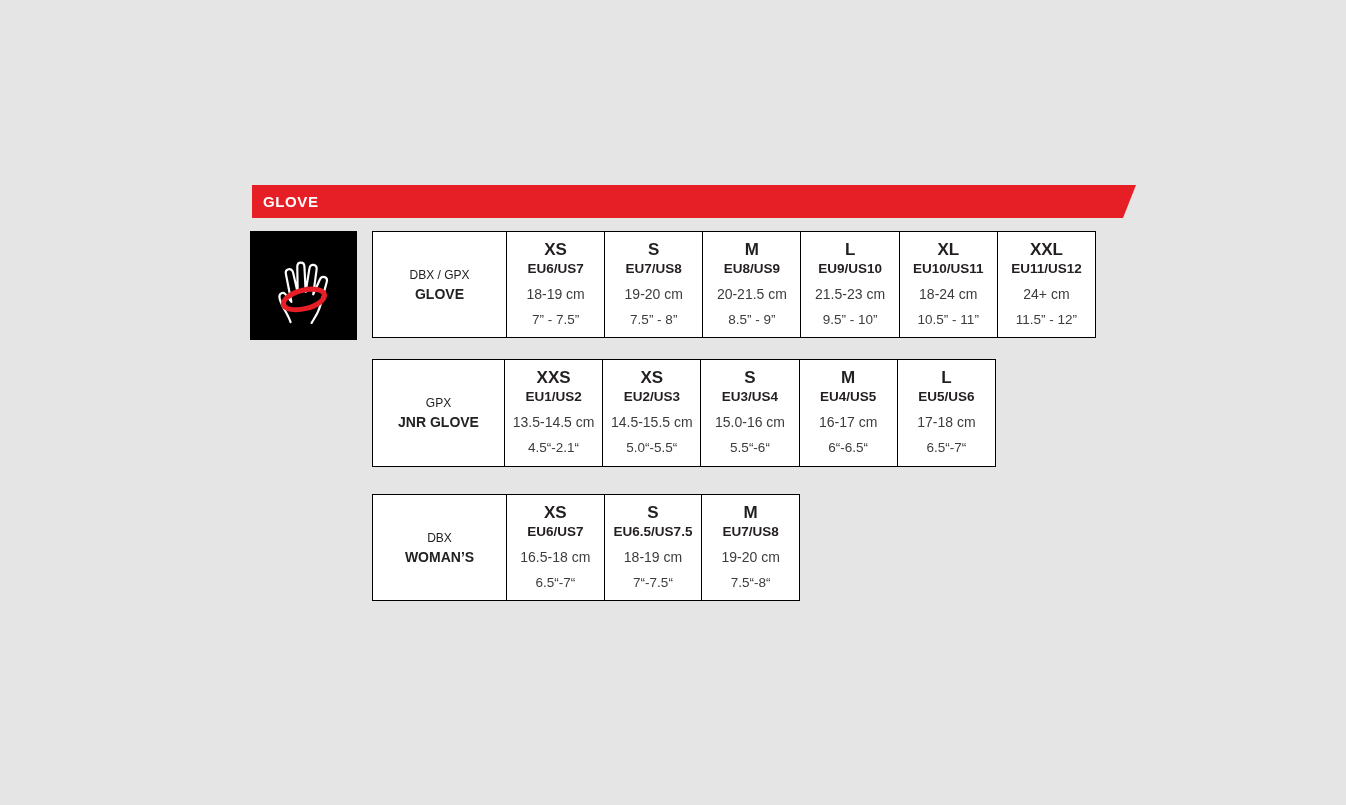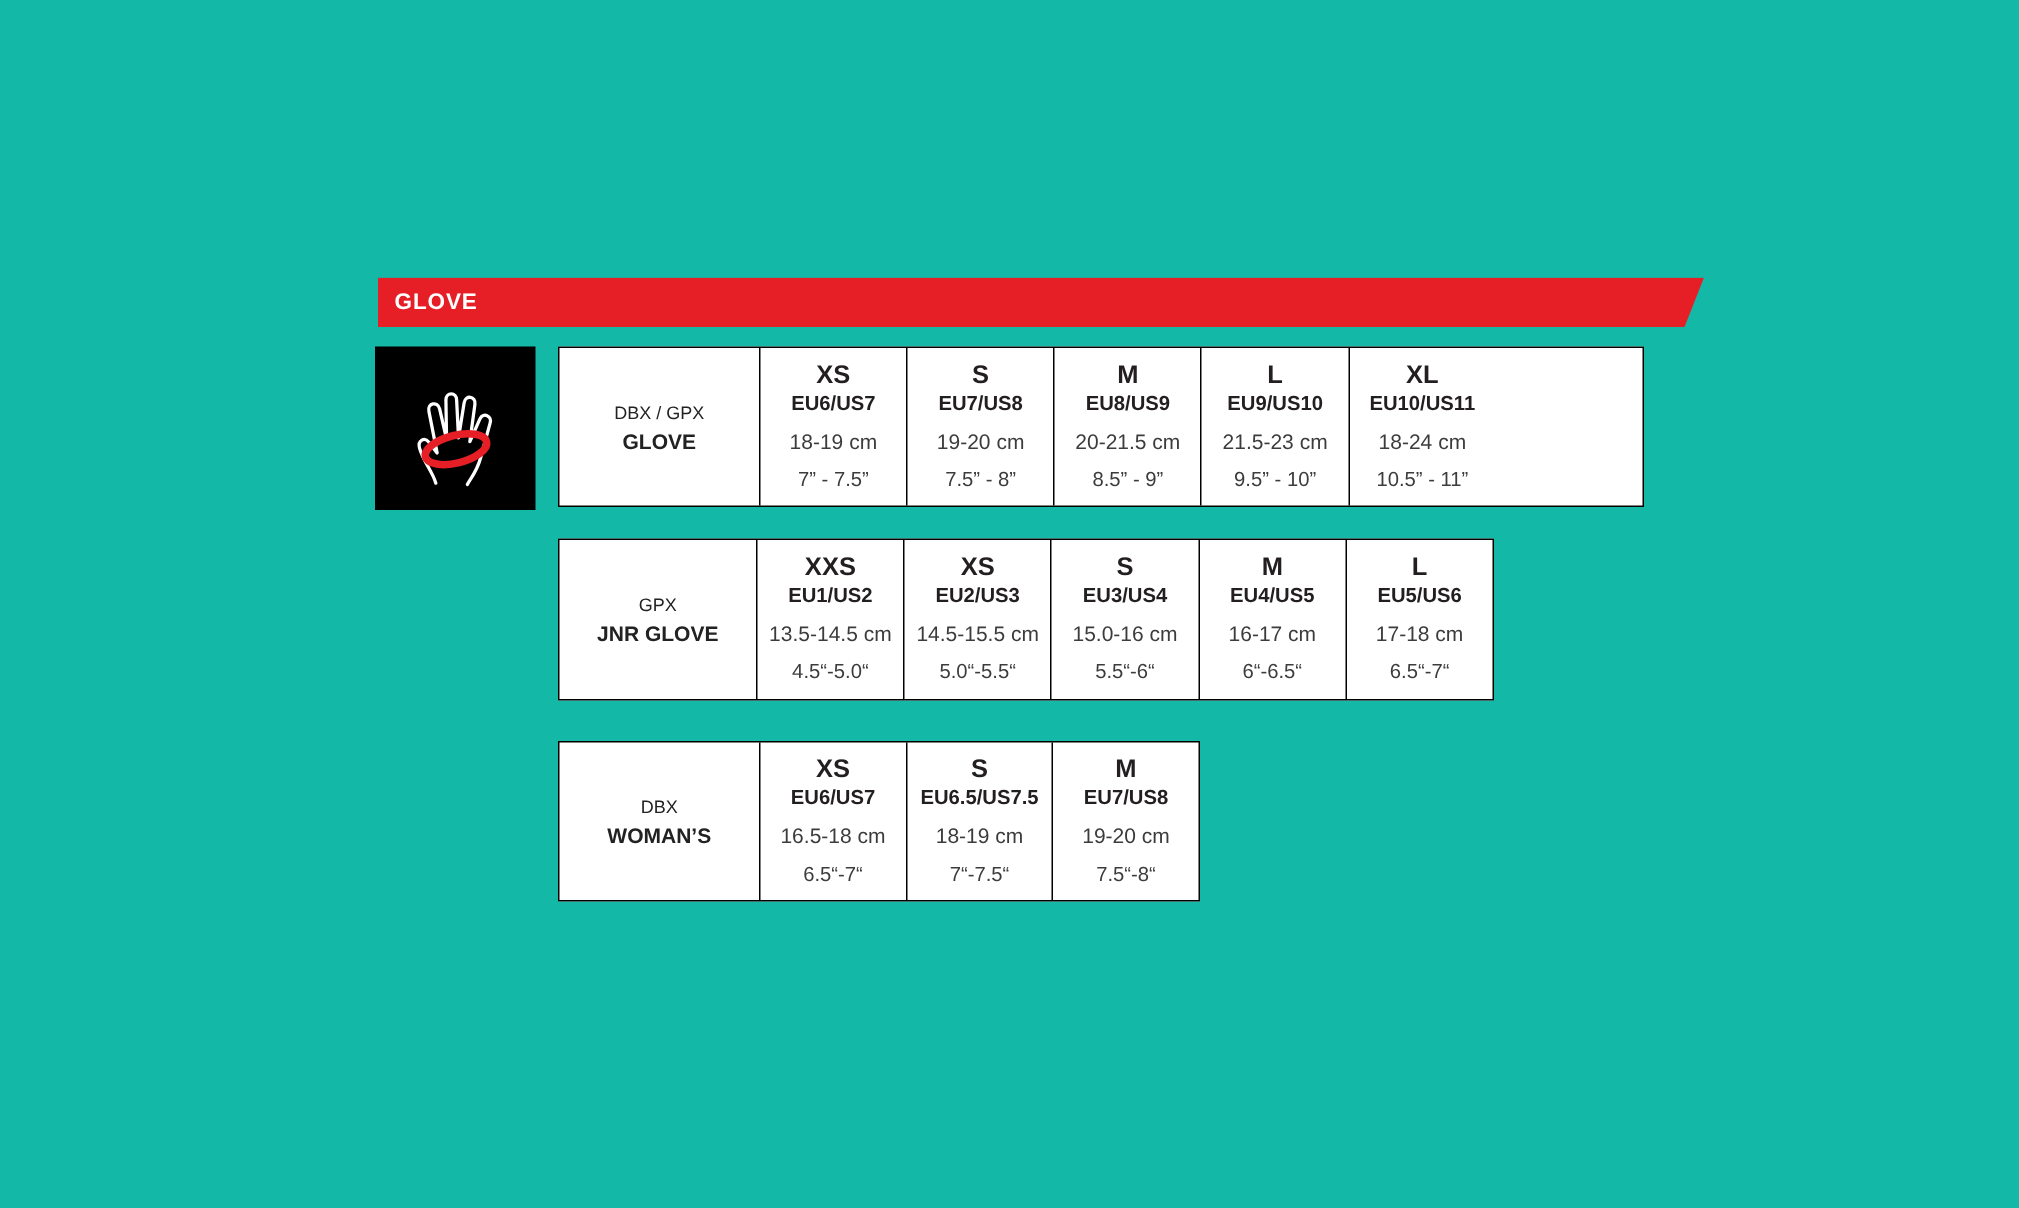--- a/index.html
+++ b/index.html
@@ -5,21 +5,21 @@
   * { box-sizing: border-box; }
   html, body { margin: 0; padding: 0; }
   body {
     font-family: "Liberation Sans", sans-serif;
     background: #ffffff;
   }
   .page {
     position: relative;
     width: 1346px;
     height: 805px;
-    background: #14b8a6;
+    background: #e5e5e5;
     overflow: hidden;
   }
   .banner {
     position: absolute;
     left: 252px;
     top: 185px;
     width: 884px;
     height: 33px;
     background: #e61e25;
     clip-path: polygon(0 0, 100% 0, calc(100% - 13px) 100%, 0 100%);
@@ -123,32 +123,38 @@
       <div class="euus">EU9/US10</div>
       <div class="cm">21.5-23 cm</div>
       <div class="inch">9.5” - 10”</div>
     </div>
     <div class="size-cell">
       <div class="size">XL</div>
       <div class="euus">EU10/US11</div>
       <div class="cm">18-24 cm</div>
       <div class="inch">10.5” - 11”</div>
     </div>
+    <div class="size-cell">
+      <div class="size">XXL</div>
+      <div class="euus">EU11/US12</div>
+      <div class="cm">24+ cm</div>
+      <div class="inch">11.5” - 12”</div>
+    </div>
   </div>
 
   <div class="size-table table-2">
     <div class="label-cell">
       <div class="label-line1">GPX</div>
       <div class="label-line2">JNR GLOVE</div>
     </div>
     <div class="size-cell">
       <div class="size">XXS</div>
       <div class="euus">EU1/US2</div>
       <div class="cm">13.5-14.5 cm</div>
-      <div class="inch">4.5“-5.0“</div>
+      <div class="inch">4.5“-2.1“</div>
     </div>
     <div class="size-cell">
       <div class="size">XS</div>
       <div class="euus">EU2/US3</div>
       <div class="cm">14.5-15.5 cm</div>
       <div class="inch">5.0“-5.5“</div>
     </div>
     <div class="size-cell">
       <div class="size">S</div>
       <div class="euus">EU3/US4</div>

